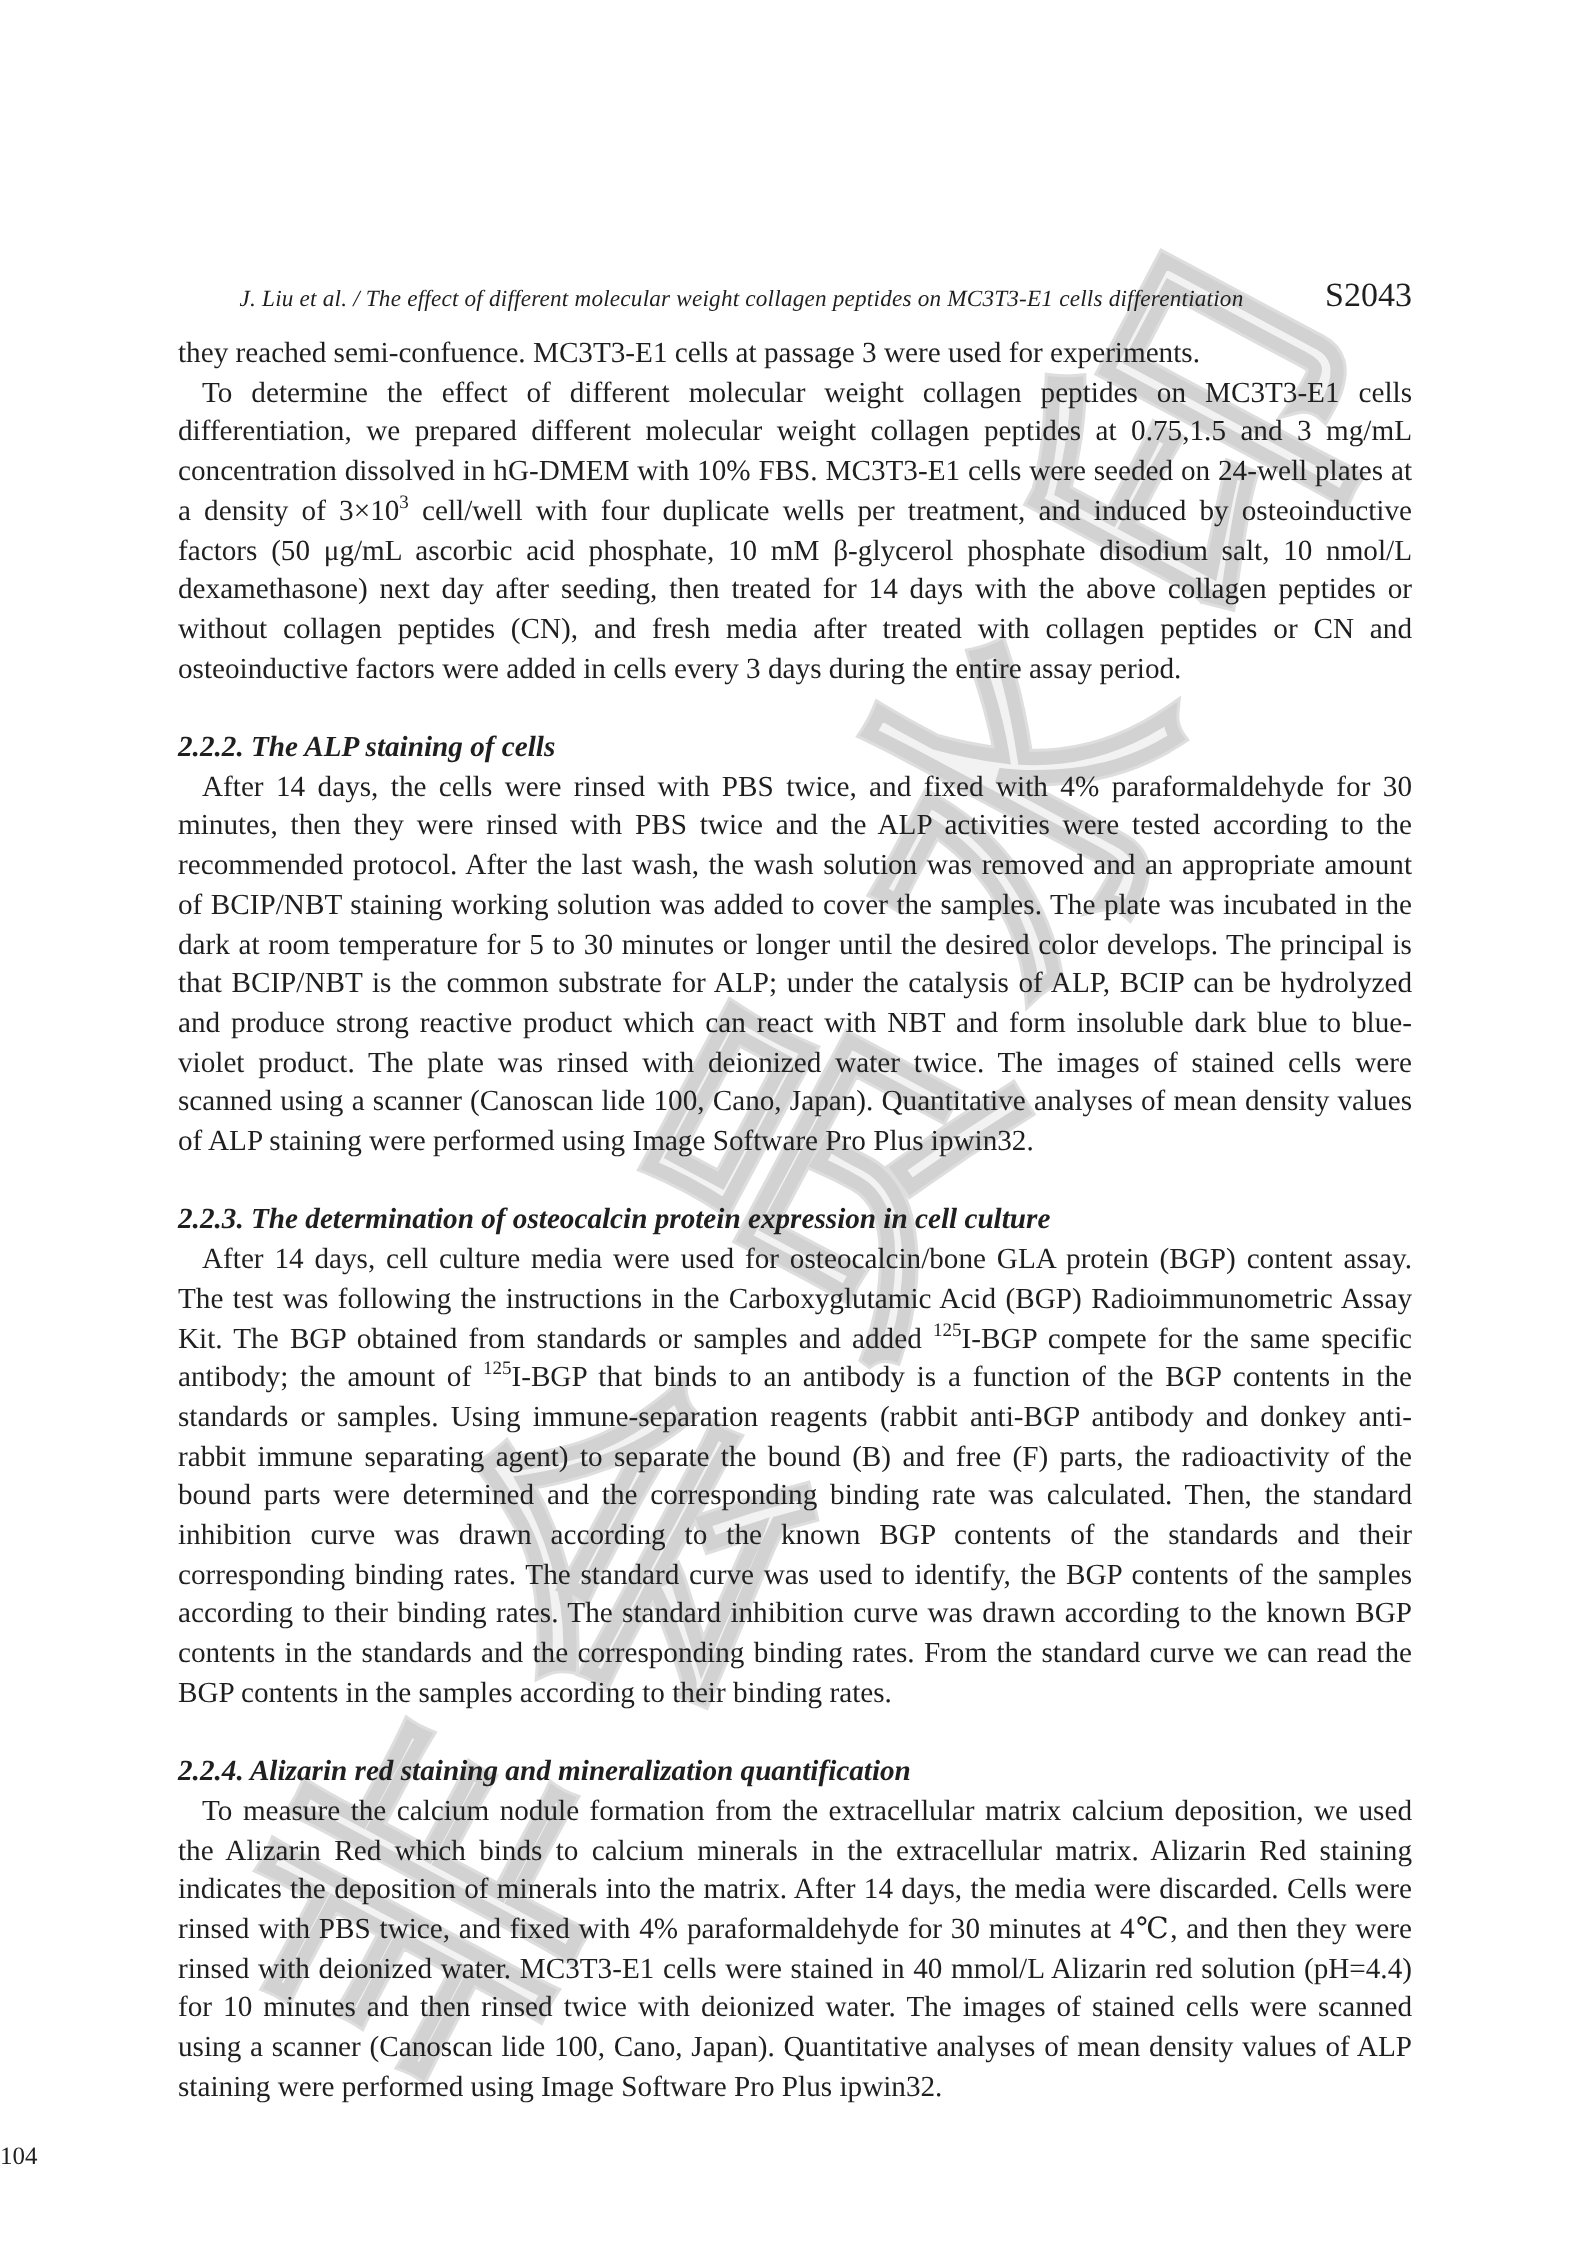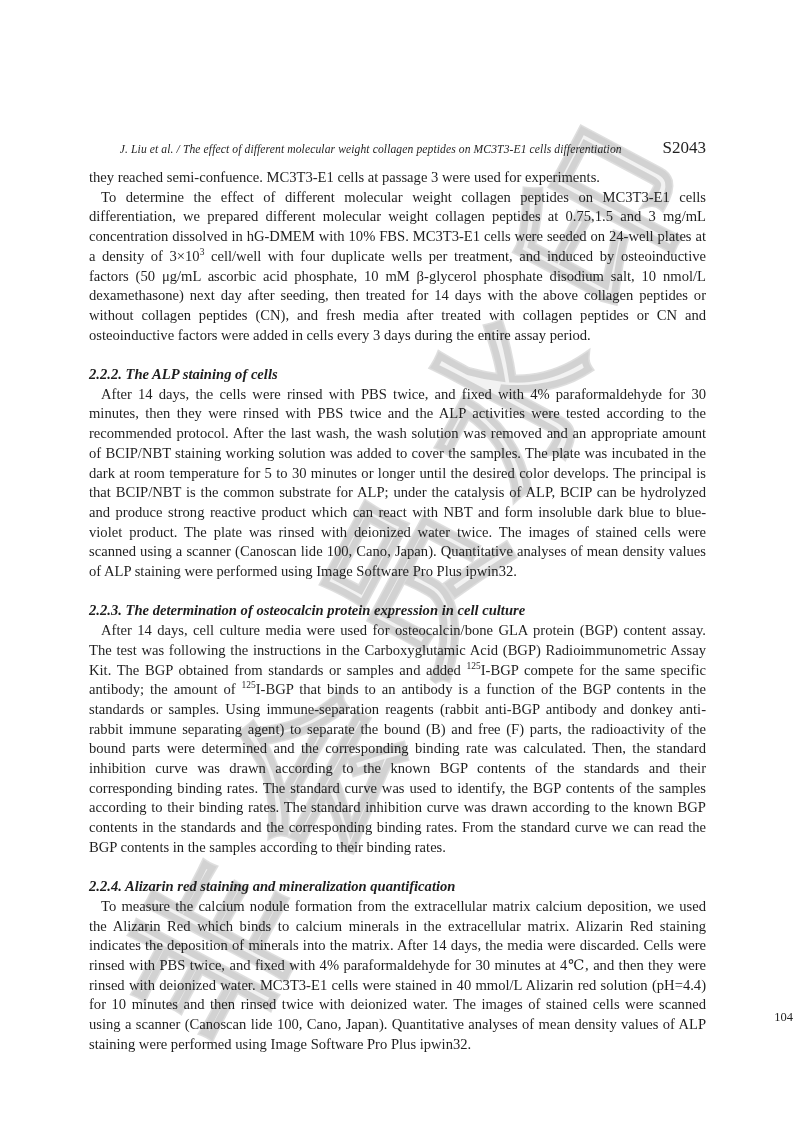--- a/index.html
+++ b/index.html
@@ -77,24 +77,24 @@
     line-height: 19.7px;
     text-align: left;
   }
   .doc-body sup {
     font-size: 9.5px;
     line-height: 0;
     vertical-align: super;
   }
   .footer-page-number {
     position: absolute;
-    top: 1010px;
+    top: 1071px;
     left: 0;
     width: 100%;
-    text-align: right;
+    text-align: left;
     font-size: 12.5px;
     z-index: 1;
   }
 </style>
 </head>
 <body>
 
 <div class="page">
 
   <div class="watermark">非会员水印</div>

